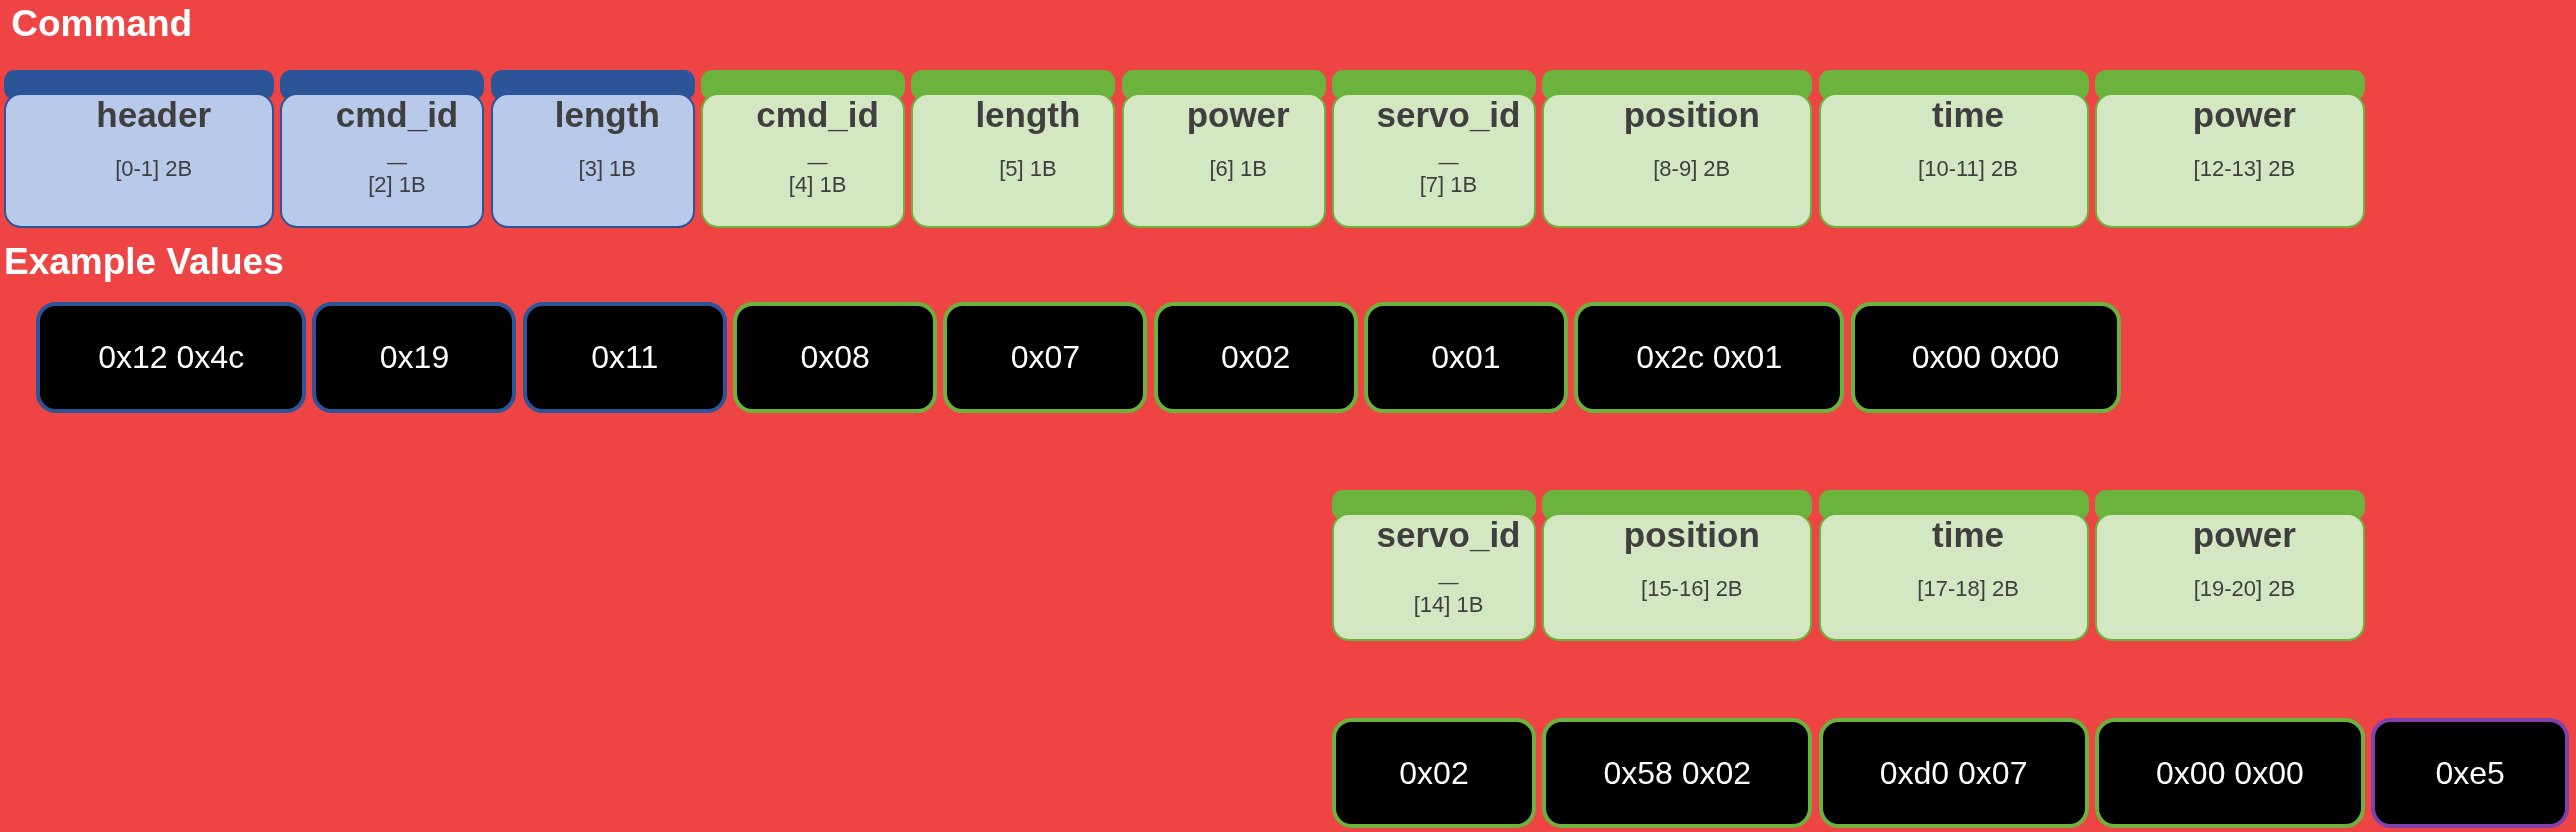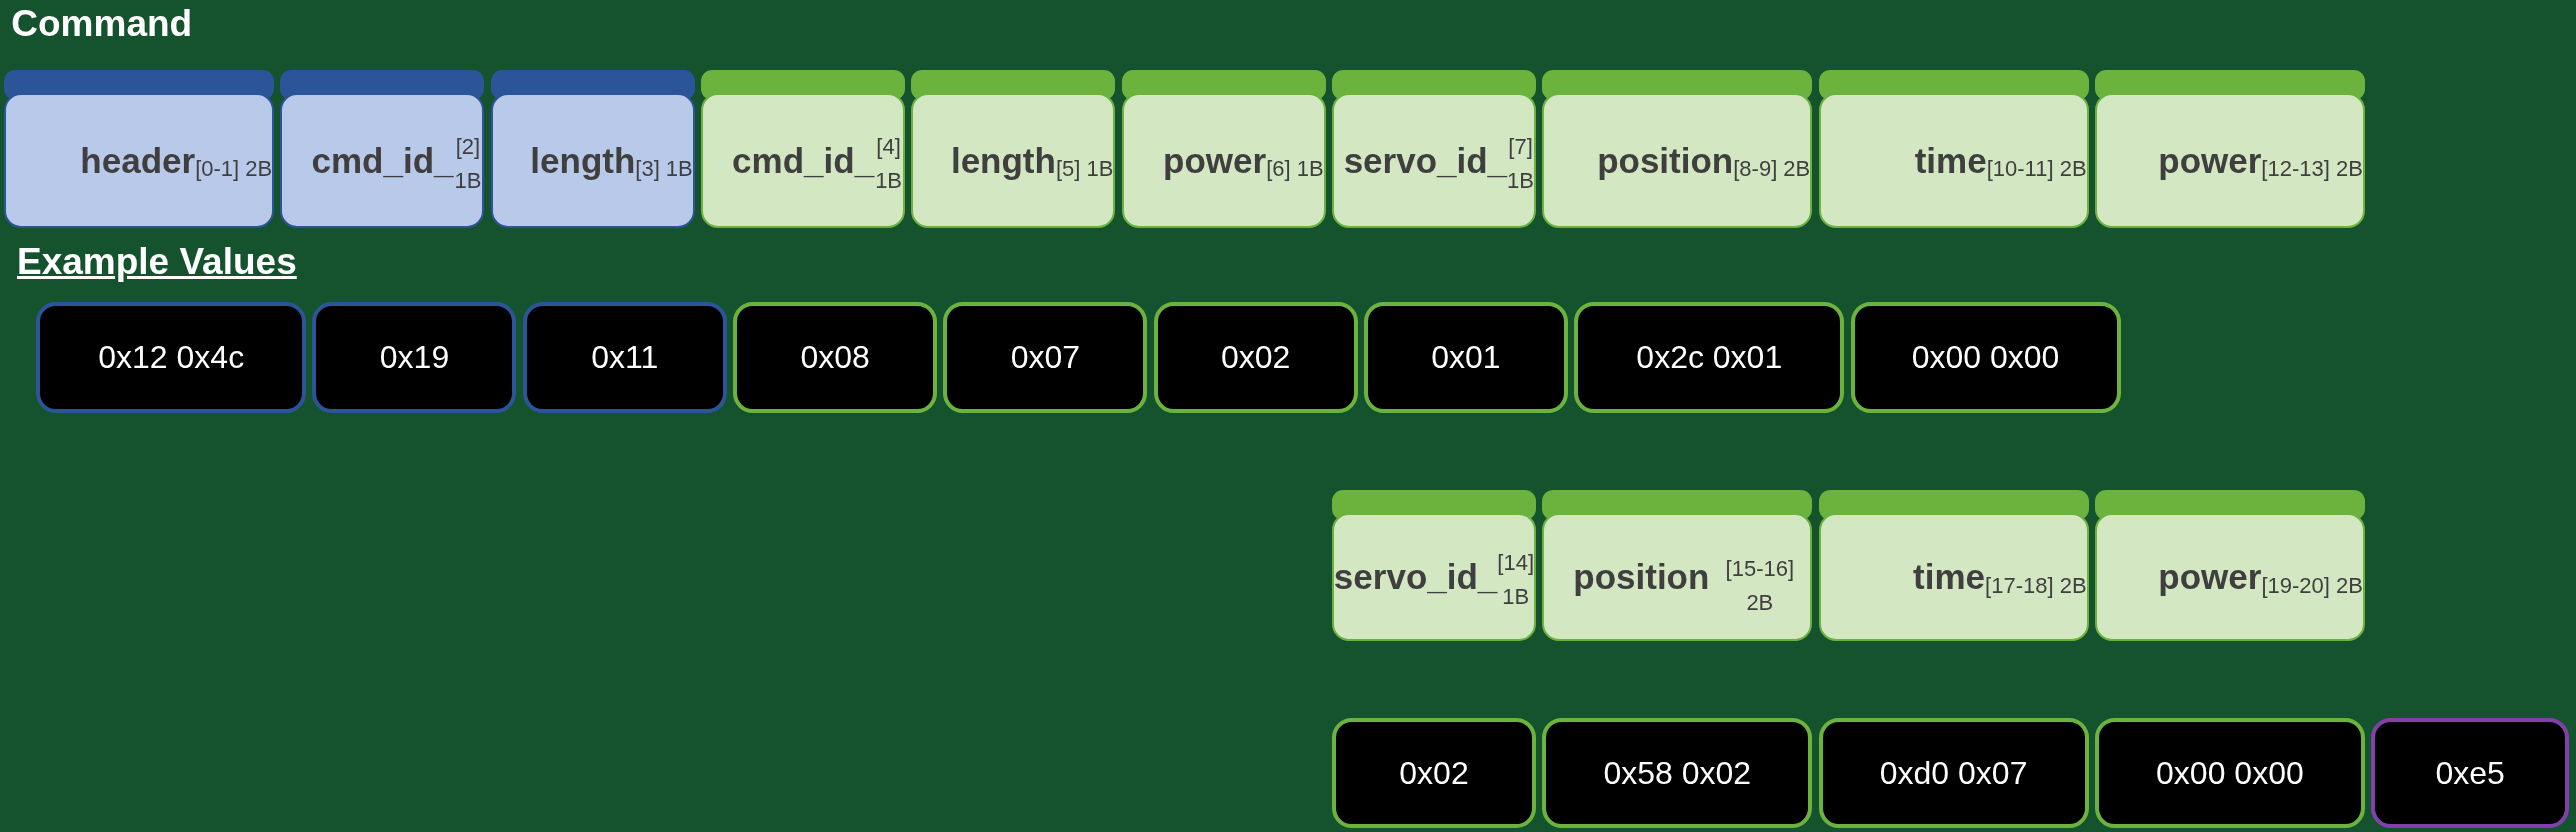--- a/index.html
+++ b/index.html
@@ -1,33 +1,33 @@
 <!DOCTYPE html>
 <html style="--c-blue: #2B5499; --c-blue-fill: #B9C9EA; --c-green: #6CB33E; --c-green-fill: #D3E7C3; --c-purple: #8140AC; --c-purple-fill: #CFC8F0; --c-text: #3F3F3F; --c-value-text: #FFFFFF;font-size:11.3px"><head>
 <meta charset="utf-8">
 <style>
   html, body { margin: 0; padding: 0; background: #000; }
   .canvas {
     position: relative;
     width: 2576px;
     height: 832px;
-    background: #14532d;
+    background: #ef4444;
     overflow: hidden;
     font-family: "Liberation Sans", sans-serif;
   }
   .section-title {
     position: absolute;
     color: #fff;
     font-size: 37px;
     font-weight: 700;
     line-height: 45px;
     white-space: nowrap;
   }
   #cmd-title { left: 11.3px; top: 1.4px; }
-  #example-title { left: 17px; top: 239px; text-decoration: underline; }
+  #example-title { left: 4px; top: 239px; }
 
   .field-row {
     position: absolute;
     display: flex;
     gap: 6.3px;
     align-items: flex-start;
   }
   #header-row-1 { left: 4.2px;    top: 70px; }
   #value-row-1  { left: 4.2px;    top: 302px; margin-left: 32px; }
   #header-row-2 { left: 1332px; top: 490px; }
@@ -38,23 +38,23 @@
   .wck { width: 198px; }
 
   .field-cell { display: flex; flex-direction: column; flex: none; }
   .tab { height: 29.5px; border-radius: 11.3px; }
   .fieldbox {
     box-sizing: border-box;
     margin-top: -7px;
     border: 2.8px solid;
     border-radius: 17px;
     display: flex;
-    flex-direction: row;
+    flex-direction: column;
     align-items: center;
-    justify-content: flex-end;
+    justify-content: flex-start;
     color: var(--c-text, #3F3F3F);
     padding-left: 29px;
   }
   .row1 .fieldbox { height: 135px; }
   .row2 .fieldbox { height: 128px; }
 
   .c-blue   .tab      { background: var(--c-blue, #2B5499); }
   .c-blue   .fieldbox { background: var(--c-blue-fill, #B9C9EA);  border-color: var(--c-blue, #2B5499); }
   .c-green  .tab      { background: var(--c-green, #6CB33E); }
   .c-green  .fieldbox { background: var(--c-green-fill, #D3E7C3); border-color: var(--c-green, #6CB33E); }

